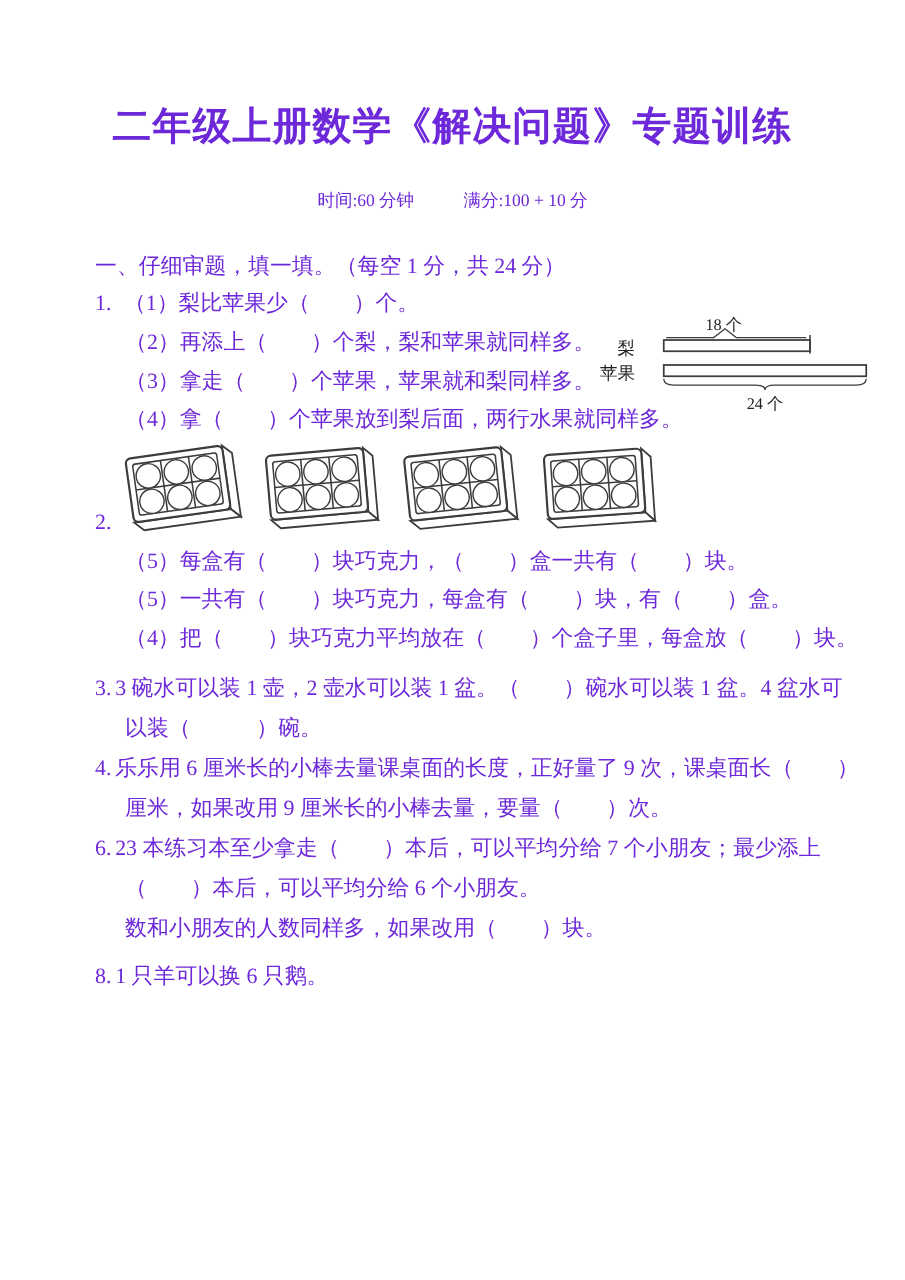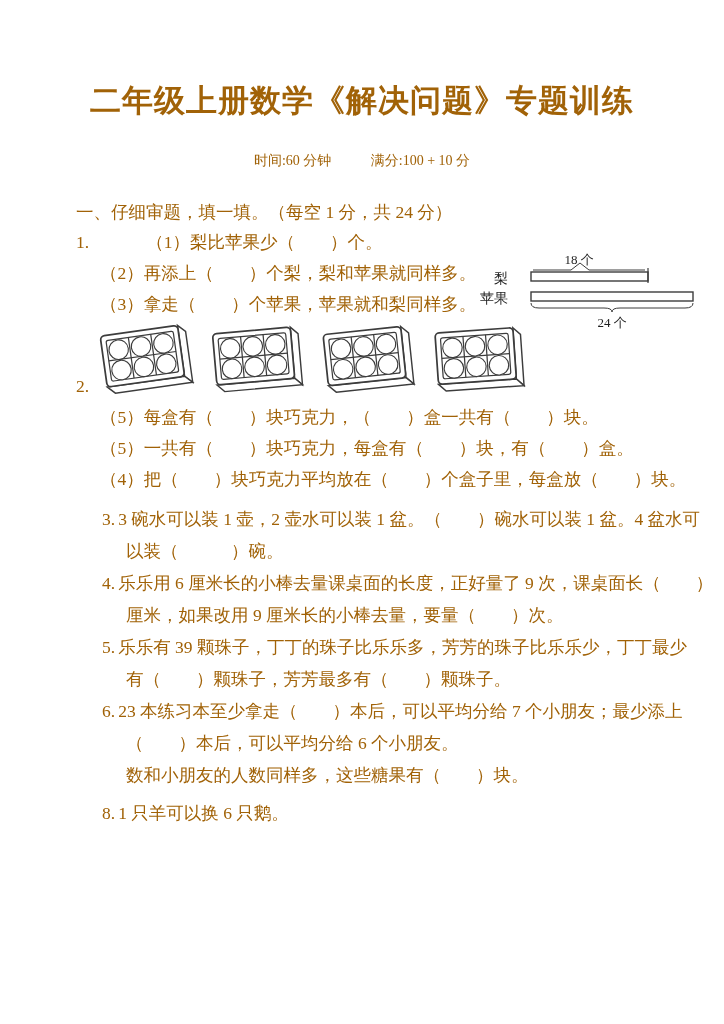--- a/index.html
+++ b/index.html
@@ -1,21 +1,21 @@
 <!DOCTYPE html>
 <html><head>
 <meta charset="utf-8">
 <style>
   html,body { margin:0; padding:0; background:#ffffff; }
   .page {
     position:relative;
     width:724px; height:1024px;
     background:#ffffff;
     overflow:hidden;
-    color:#a16207;
+    color:#6d28d9;
     font-family:"Liberation Serif","DejaVu Serif",serif;
   }
   .title {
     position:absolute; top:80px; left:0; right:0;
     text-align:center;
     font-size:31px; font-weight:700; letter-spacing:1px;
     white-space:nowrap;
   }
   .meta {
     position:absolute; top:152px; left:0; right:0;
@@ -24,31 +24,31 @@
   .meta .meta-score { margin-left:36px; }
   .content {
     position:absolute; top:197px; left:76px; width:610px;
     font-size:17.5px;
   }
   .section-heading { line-height:30px; white-space:nowrap; }
   .q1-block { position:relative; }
   .q-line { line-height:31px; white-space:nowrap; }
   .q-line.indent { padding-left:24px; }
   .qnum { margin-right:3px; }
-  .q1-first { padding-left:7px;margin-left:47px; }
+  .q1-first { padding-left:7px; }
   .diagram {
     position:absolute; left:395px; top:23px; width:265px; height:80px;
   }
   .boxes-row {
     display:flex; align-items:flex-end;
     height:76px; margin-top:2px;
   }
   .boxes-row .q2num { line-height:24px; margin-right:6px; }
   .boxes-row svg { margin-right:11px; }
-  .q-std .q-line { line-height:32px;margin-left:26px; }
+  .q-std .q-line { line-height:32px; }
   .q3-start { margin-top:8px; }
   .q8-start { margin-top:6px; }
 </style>
 </head>
 <body>
 
 <div class="page">
 
   <div class="title">二年级上册数学《解决问题》专题训练</div>
 
@@ -58,20 +58,21 @@
   </div>
 
   <div class="content">
 
     <div class="section-heading">一、仔细审题，填一填。（每空 1 分，共 24 分）</div>
 
     <div class="q1-block">
       <div class="q-line"><span class="qnum">1.</span><span class="q1-first">（1）梨比苹果少（　　）个。</span></div>
       <div class="q-line indent">（2）再添上（　　）个梨，梨和苹果就同样多。</div>
       <div class="q-line indent">（3）拿走（　　）个苹果，苹果就和梨同样多。</div>
+      <div class="q-line indent">（4）拿（　　）个苹果放到梨后面，两行水果就同样多。</div>
 
       <svg class="diagram" viewBox="0 0 265 80">
         <g stroke="#3c3c3c" stroke-width="1.2" fill="none">
 
           <path d="M62,20 L100,20 L109,13 L118,20 L174,20" stroke-width="1"></path>
 
           <rect x="60" y="22" width="117" height="9" fill="#ffffff" stroke-width="1.4"></rect>
           <line x1="177" y1="18" x2="177" y2="33"></line>
 
           <rect x="60" y="42" width="162" height="9" fill="#ffffff" stroke-width="1.4"></rect>
@@ -172,32 +173,28 @@
     <div class="q-std q3-start">
       <div class="q-line"><span class="qnum">3.</span><span>3 碗水可以装 1 壶，2 壶水可以装 1 盆。（　　）碗水可以装 1 盆。4 盆水可</span></div>
       <div class="q-line indent">以装（　　　）碗。</div>
     </div>
 
     <div class="q-std">
       <div class="q-line"><span class="qnum">4.</span><span>乐乐用 6 厘米长的小棒去量课桌面的长度，正好量了 9 次，课桌面长（　　）</span></div>
       <div class="q-line indent">厘米，如果改用 9 厘米长的小棒去量，要量（　　）次。</div>
     </div>
 
-    <div class="q-std">
-      <div class="q-line"><span class="qnum">5.</span><span>乐乐有 39 颗珠子，丁丁的珠子比乐乐多，芳芳的珠子比乐乐少，丁丁最少</span></div>
-      <div class="q-line indent">有（　　）颗珠子，芳芳最多有（　　）颗珠子。</div>
-    </div>
 
     <div class="q-std">
       <div class="q-line"><span class="qnum">6.</span><span>23 本练习本至少拿走（　　）本后，可以平均分给 7 个小朋友；最少添上</span></div>
       <div class="q-line indent">（　　）本后，可以平均分给 6 个小朋友。</div>
     </div>
 
     <div class="q-std">
-      <div class="q-line indent">数和小朋友的人数同样多，这些糖果有（　　）块。</div>
+      <div class="q-line indent">数和小朋友的人数同样多，如果改用（　　）块。</div>
     </div>
 
     <div class="q-std q8-start">
       <div class="q-line"><span class="qnum">8.</span><span>1 只羊可以换 6 只鹅。</span></div>
     </div>
 
   </div>
 </div>
 
 </body></html>

